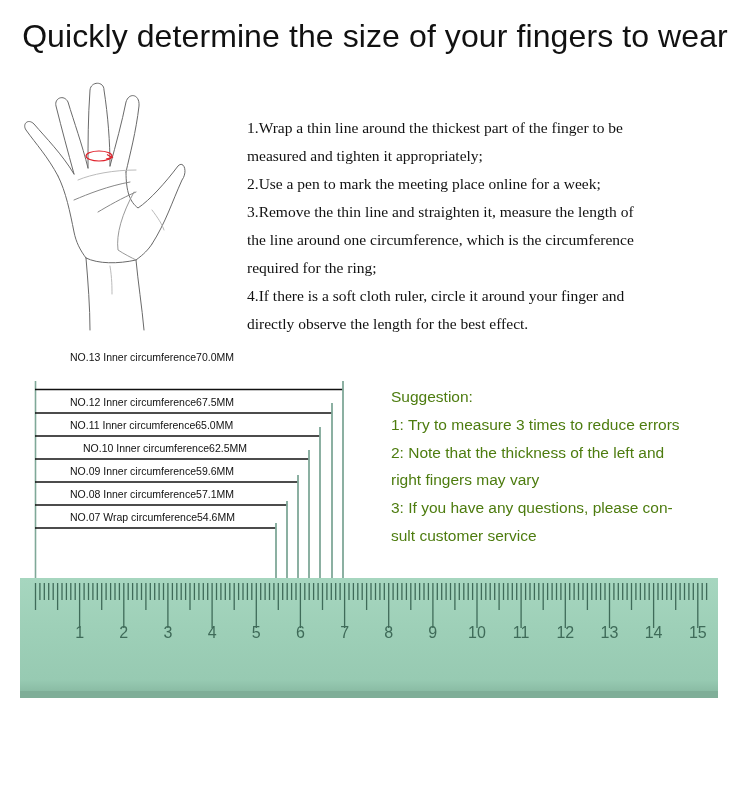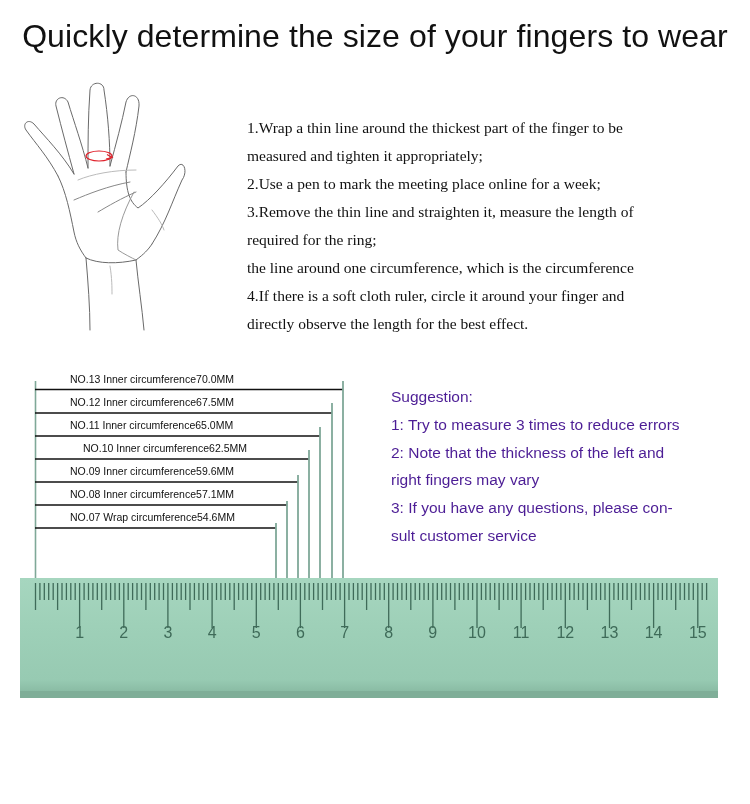--- a/index.html
+++ b/index.html
@@ -5,21 +5,21 @@
   html, body { margin:0; padding:0; background:#ffffff; }
   body { width:750px; height:804px; position:relative; overflow:hidden;
          font-family:"Liberation Sans","DejaVu Sans",sans-serif; color:#111; }
   .title { position:absolute; left:0; top:18px; width:750px; text-align:center;
            font-size:32px; letter-spacing:0.1px; color:#111; }
   .hand { position:absolute; left:18px; top:82px; width:170px; height:250px; }
   .steps { position:absolute; left:247px; top:114px; width:480px; font-size:15.5px; line-height:28px; color:#111; }
   .steps div { white-space:nowrap;font-family:Liberation Serif, serif; }
   .sizes { position:absolute; left:0; top:0; width:750px; height:804px; }
   .size-label { position:absolute; font-size:10.5px; color:#111; white-space:nowrap; }
-  .suggest { position:absolute; left:391px; top:383px; width:340px; font-size:15.5px; line-height:27.8px; color:#4c1d95; }
+  .suggest { position:absolute; left:391px; top:383px; width:340px; font-size:15.5px; line-height:27.8px; color:#4d7c0f; }
   .suggest div { white-space:nowrap; }
   .ruler { position:absolute; left:20px; top:578px; width:698px; height:120px;
            background:linear-gradient(#a6d6bf 0%, #9ed0b8 40%, #97cab2 85%, #82b39c 100%); }
   .ruler-svg { position:absolute; left:0; top:0; }
 </style>
 </head>
 <body>
 
 <div class="title">Quickly determine the size of your fingers to wear</div>
 
@@ -55,22 +55,22 @@
     <ellipse cx="81" cy="74" rx="13" ry="5"></ellipse>
     <path d="M88 77 L 94 75.5 L 89 72.5"></path>
   </g>
 </svg>
 
 <div class="steps">
   <div>1.Wrap a thin line around the thickest part of the finger to be</div>
   <div>measured and tighten it appropriately;</div>
   <div>2.Use a pen to mark the meeting place online for a week;</div>
   <div>3.Remove the thin line and straighten it, measure the length of</div>
+  <div>the line around one circumference, which is the circumference</div>
   <div>required for the ring;</div>
-  <div>the line around one circumference, which is the circumference</div>
   <div>4.If there is a soft cloth ruler, circle it around your finger and</div>
   <div>directly observe the length for the best effect.</div>
 </div>
 
 <svg class="sizes" width="750" height="804" xmlns="http://www.w3.org/2000/svg">
 
   <line x1="35.5" y1="381" x2="35.5" y2="579" stroke="#7fa898" stroke-width="1.6"></line>
 
   <g stroke="#111" stroke-width="1.6">
     <line x1="35" y1="389.5" x2="343" y2="389.5"></line>
@@ -86,21 +86,21 @@
     <line x1="343" y1="381" x2="343" y2="579"></line>
     <line x1="332" y1="403" x2="332" y2="579"></line>
     <line x1="320" y1="427" x2="320" y2="579"></line>
     <line x1="309" y1="450" x2="309" y2="579"></line>
     <line x1="298" y1="475" x2="298" y2="579"></line>
     <line x1="287" y1="501" x2="287" y2="579"></line>
     <line x1="276" y1="523" x2="276" y2="579"></line>
   </g>
 </svg>
 
-<div class="size-label" style="left:70px;top:373px;">NO.13 Inner circumference70.0MM</div>
+<div class="size-label" style="left:70px;top:351px;">NO.13 Inner circumference70.0MM</div>
 <div class="size-label" style="left:70px;top:396px;">NO.12 Inner circumference67.5MM</div>
 <div class="size-label" style="left:70px;top:419px;">NO.11 Inner circumference65.0MM</div>
 <div class="size-label" style="left:70px;top:442px;margin-left:13px;">NO.10 Inner circumference62.5MM</div>
 <div class="size-label" style="left:70px;top:465px;">NO.09 Inner circumference59.6MM</div>
 <div class="size-label" style="left:70px;top:488px;">NO.08 Inner circumference57.1MM</div>
 <div class="size-label" style="left:70px;top:511px;">NO.07 Wrap circumference54.6MM</div>
 
 <div class="suggest">
   <div>Suggestion:</div>
   <div>1: Try to measure 3 times to reduce errors</div>

